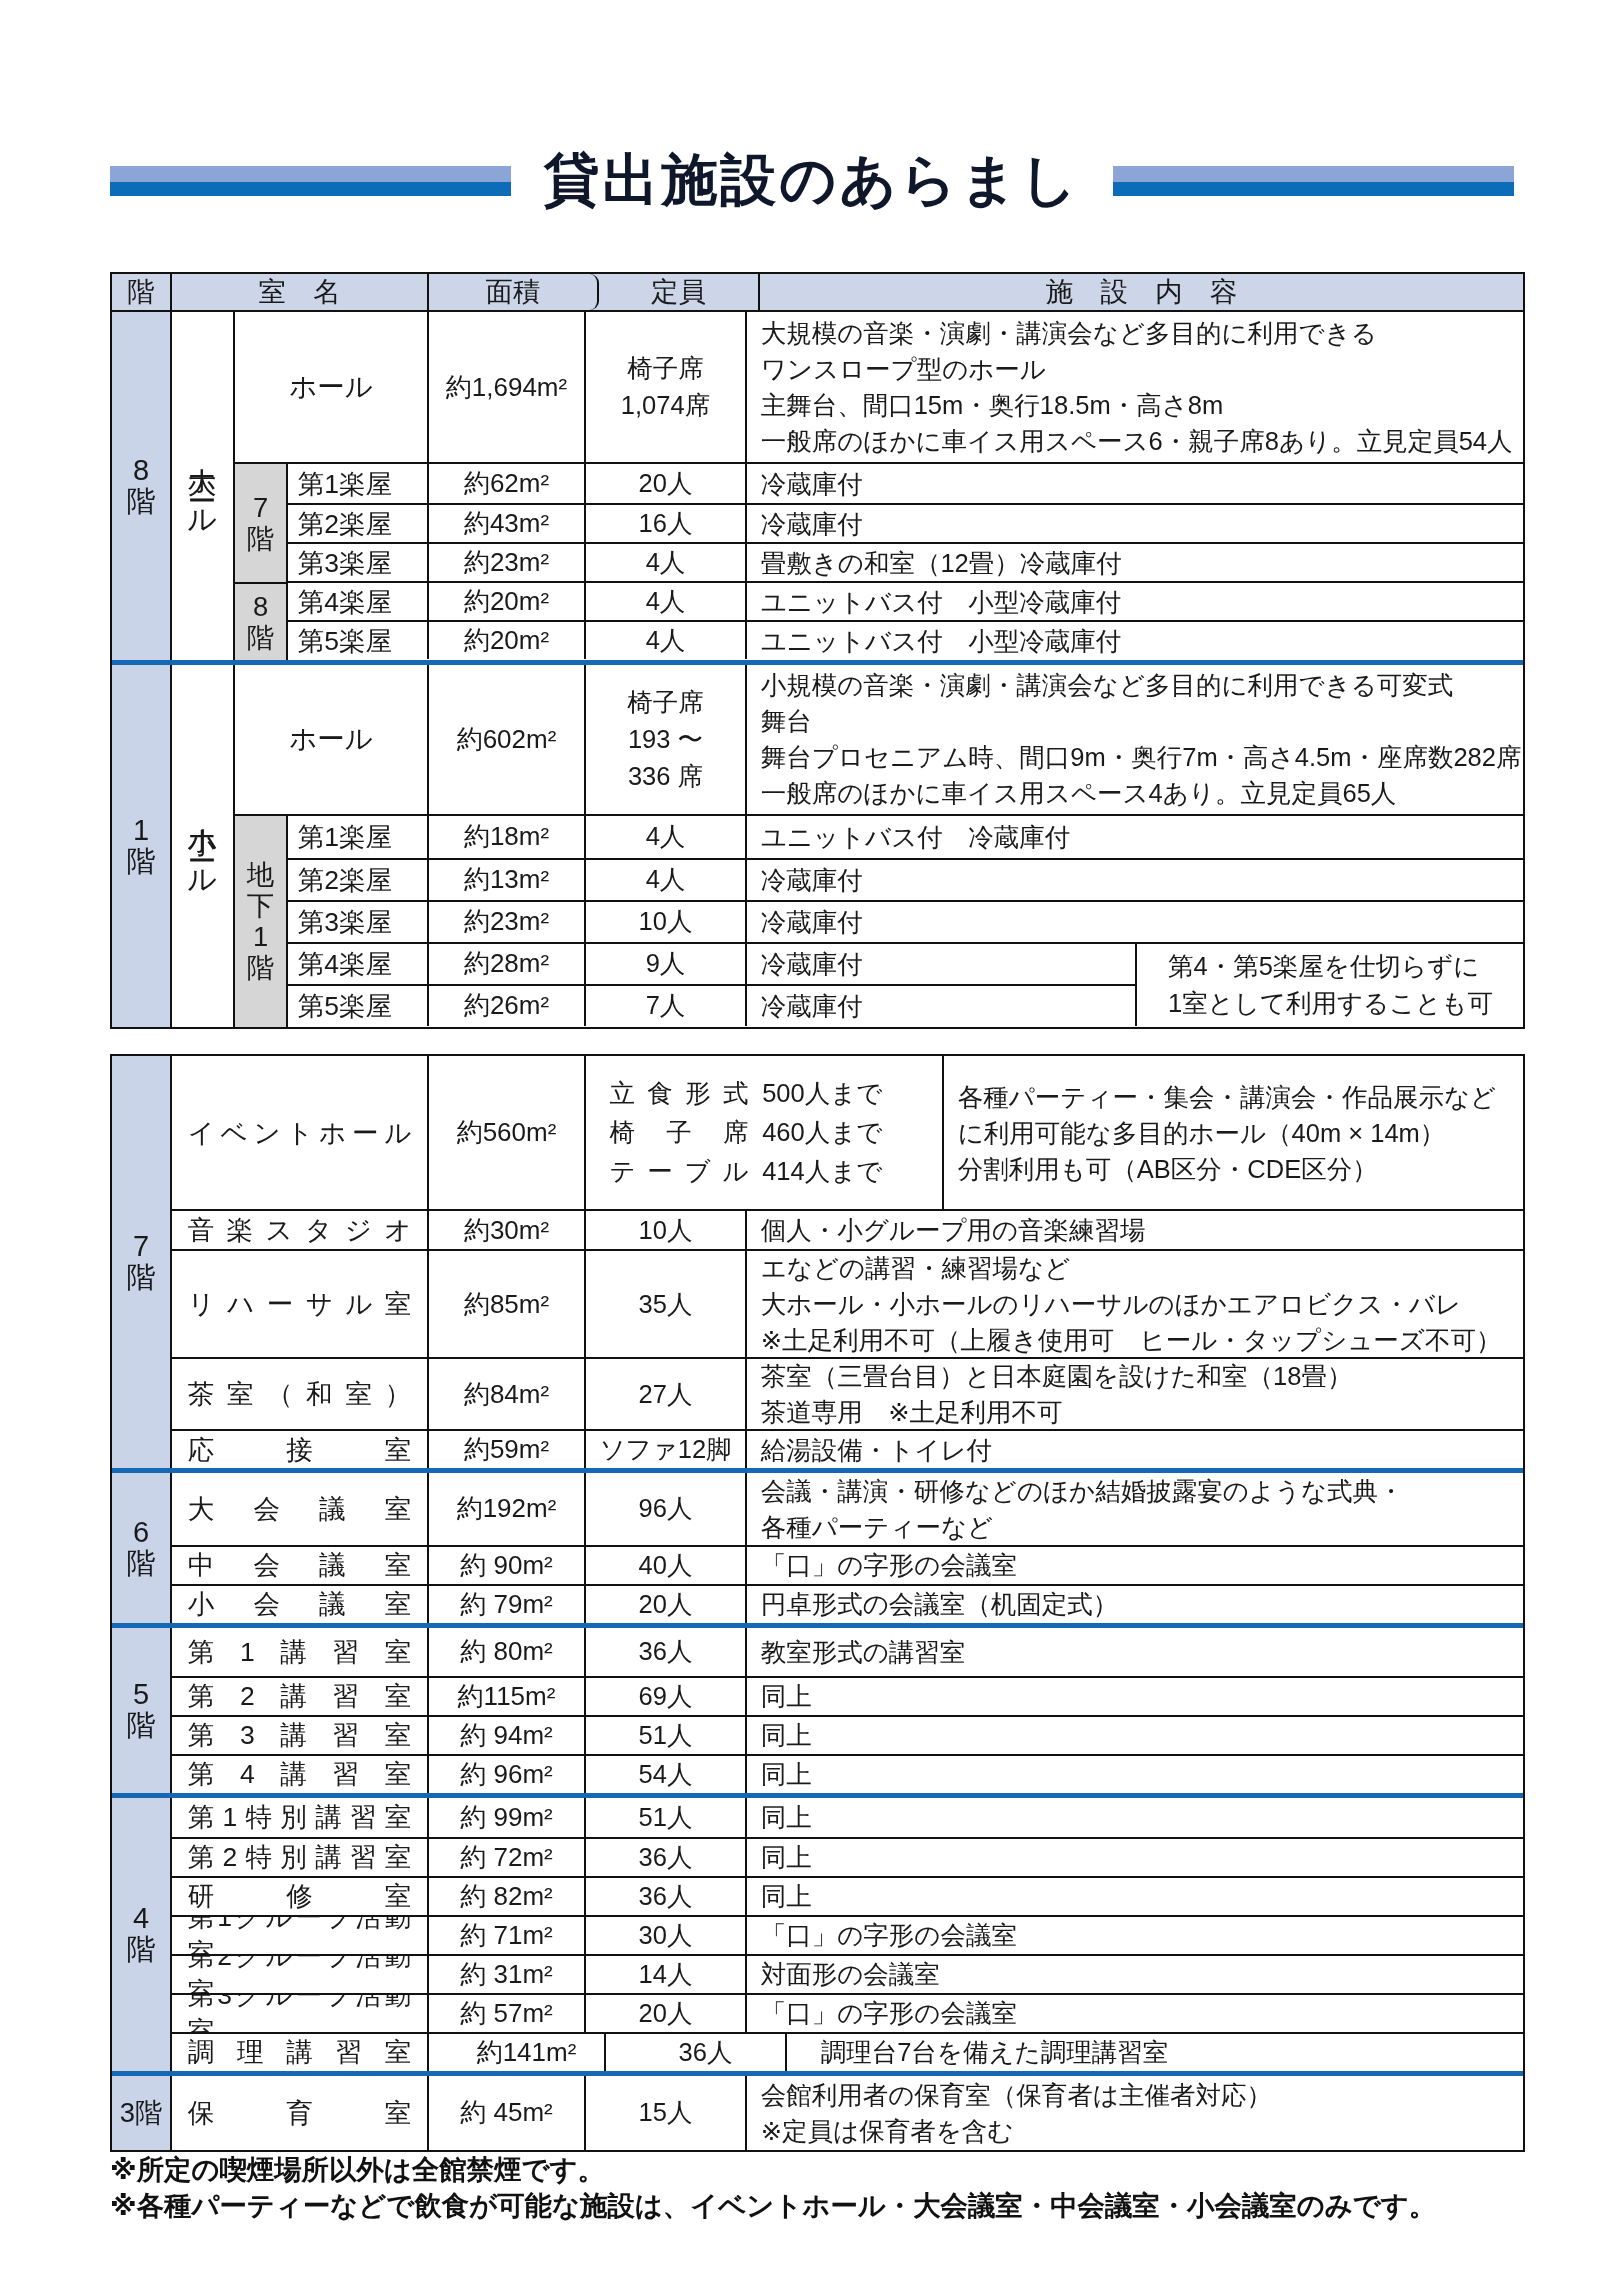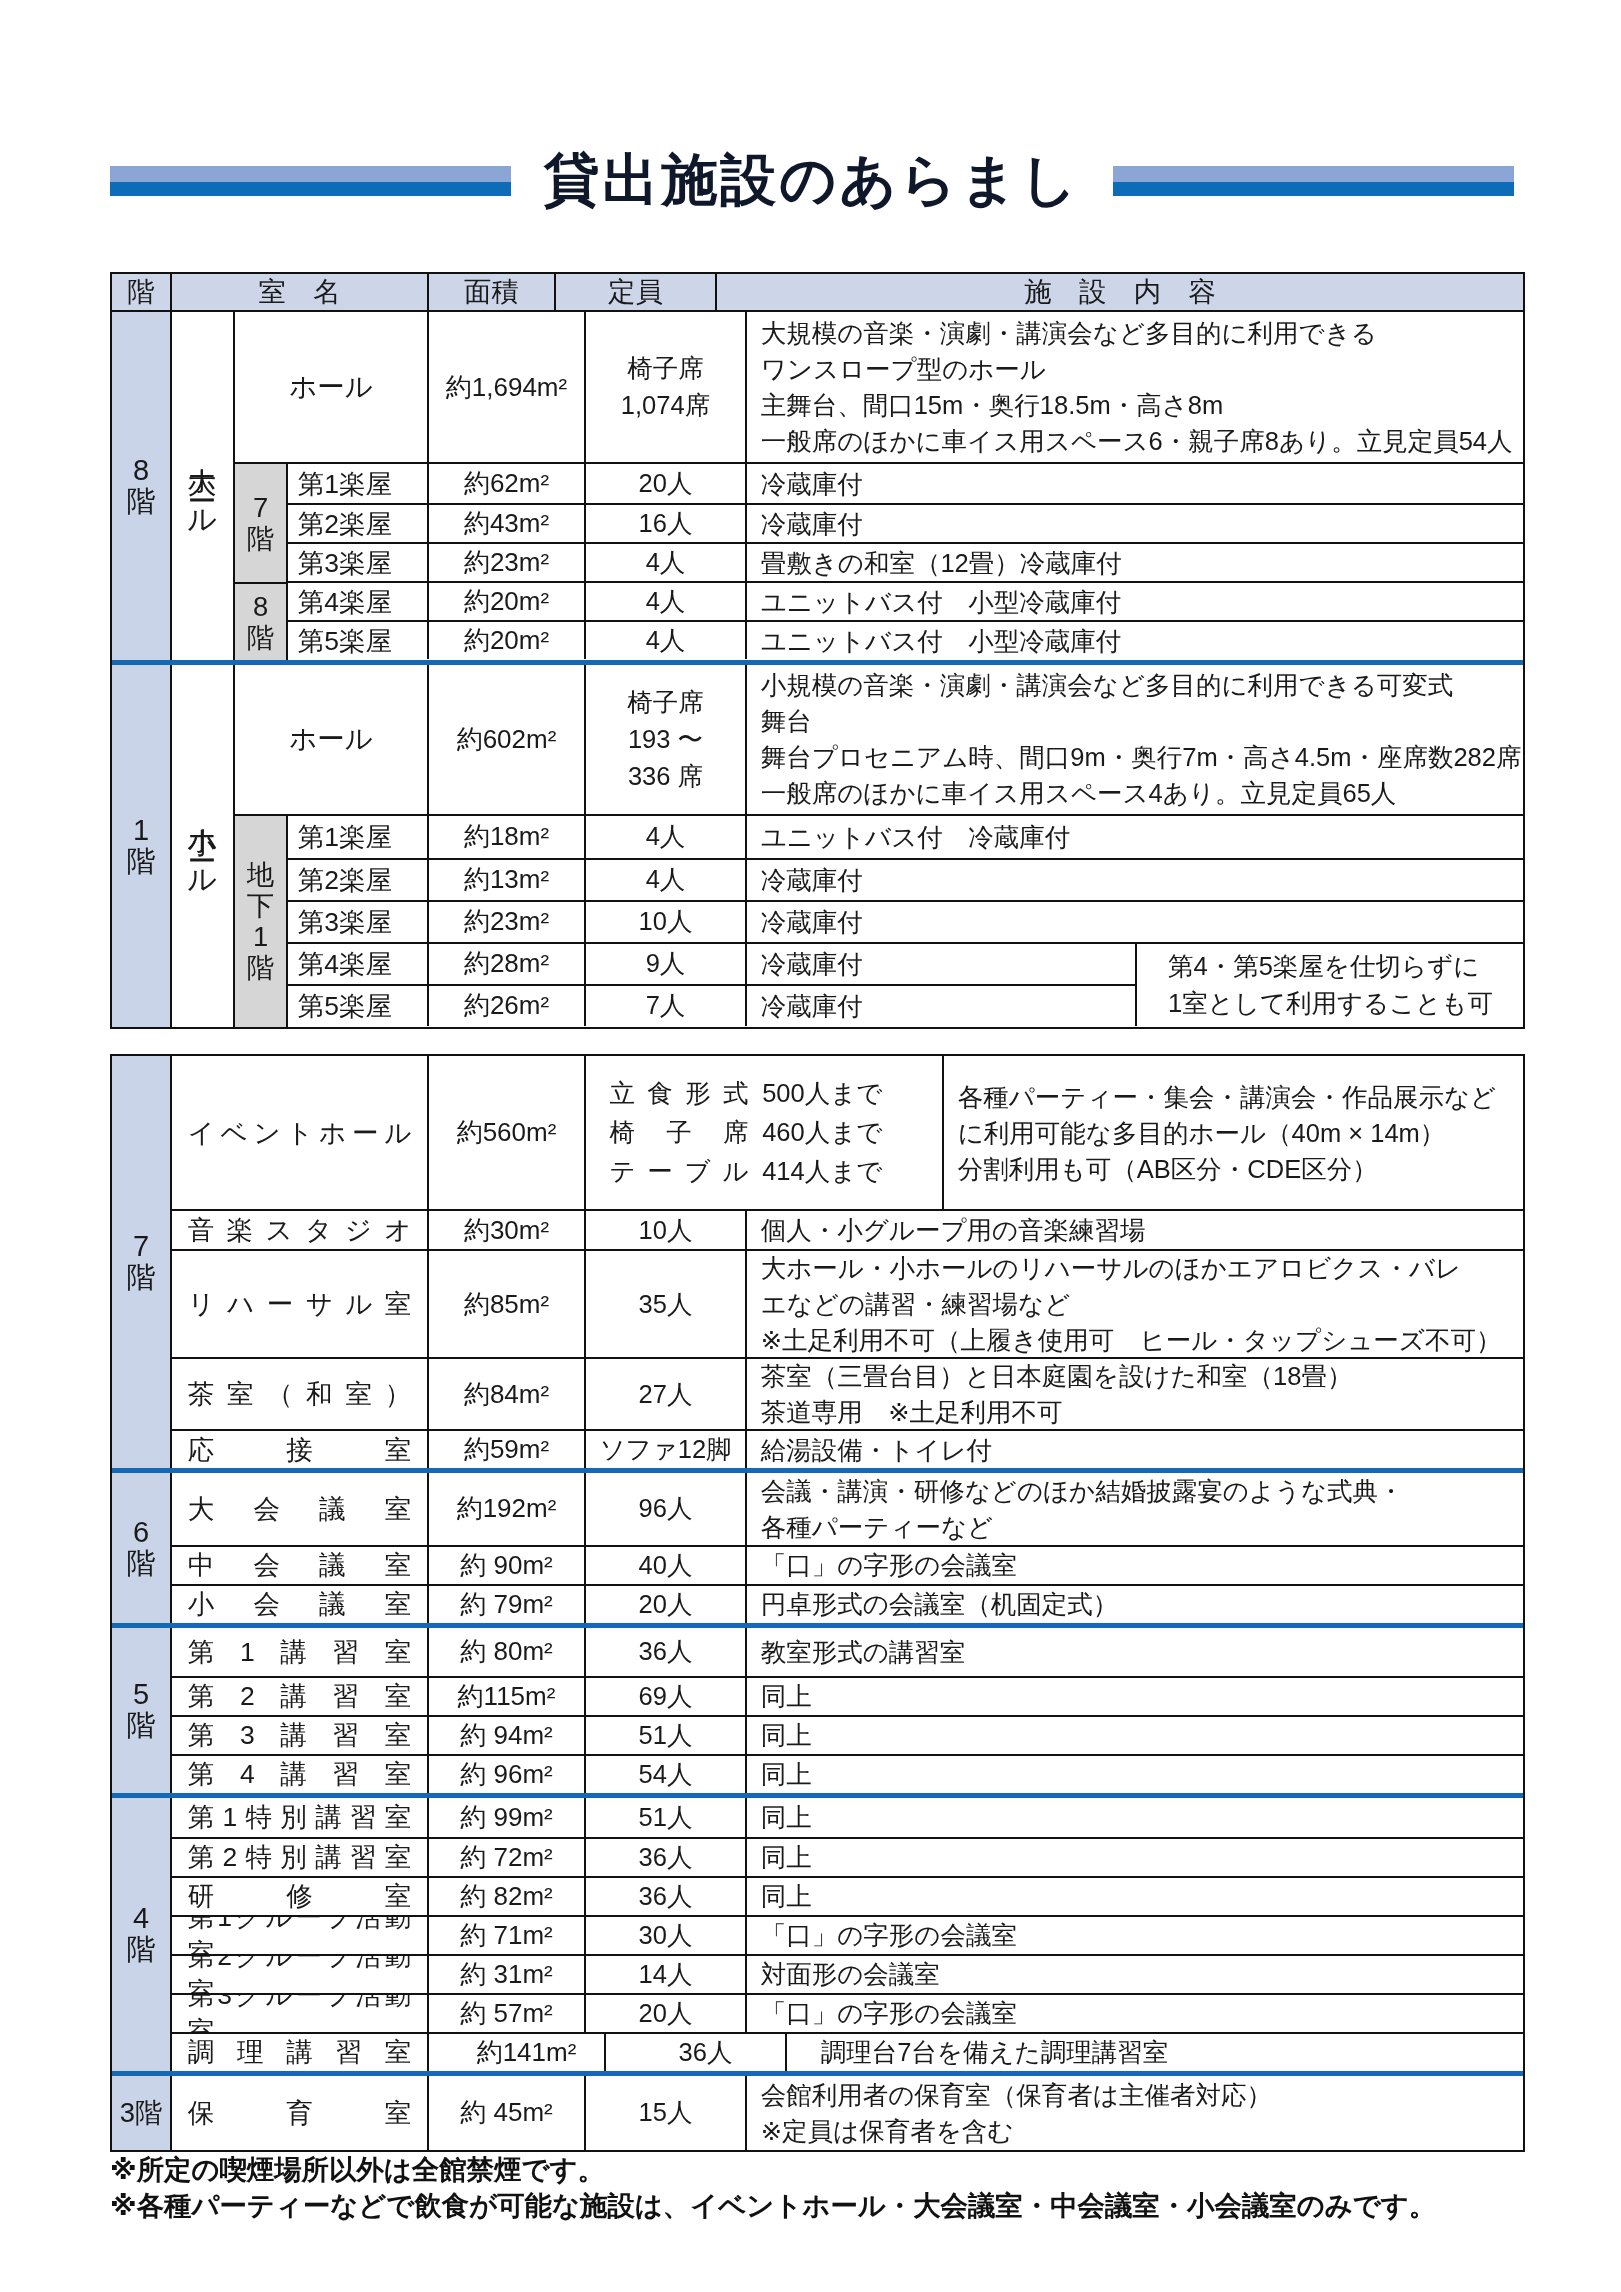--- a/index.html
+++ b/index.html
@@ -77,21 +77,21 @@
 <div class="title-wrap">
   <div class="title-bar"></div>
   <h1 class="page-title">貸出施設のあらまし</h1>
   <div class="title-bar"></div>
 </div>
 
 <div class="tbl" id="table1">
     <div class="row hdr">
       <div class="c" style="width: 60px;">階</div>
       <div class="c" style="width: 257px;">室　名</div>
-      <div class="c" style="width: 127px;">面積</div>
+      <div class="c" style="width: 170px; border-radius: 9px;">面積</div>
       <div class="c" style="width: 161px;">定員</div>
       <div class="c" style="flex: 1 1 0%;">施　設　内　容</div>
     </div>
     <div class="sec">
       <div class="fcell">
         <div class="stack">
           <div>8</div>
           <div>階</div>
         </div>
       </div>
@@ -297,22 +297,22 @@
             <div class="ln fit">個人・小グループ用の音楽練習場</div>
           </div>
         </div>
         <div class="row bt" style="height: 108px;">
           <div class="c name2">
             <div class="just">リハーサル室</div>
           </div>
           <div class="c area">約85m²</div>
           <div class="c cap">35人</div>
           <div class="c content ">
+            <div class="ln fit">エなどの講習・練習場など</div>
             <div class="ln fit">大ホール・小ホールのリハーサルのほかエアロビクス・バレ</div>
-            <div class="ln fit">エなどの講習・練習場など</div>
             <div class="ln fit">※土足利用不可（上履き使用可　ヒール・タップシューズ不可）</div>
           </div>
         </div>
         <div class="row bt" style="height: 72px;">
           <div class="c name2">
             <div class="just">茶室（和室）</div>
           </div>
           <div class="c area">約84m²</div>
           <div class="c cap">27人</div>
           <div class="c content ">

